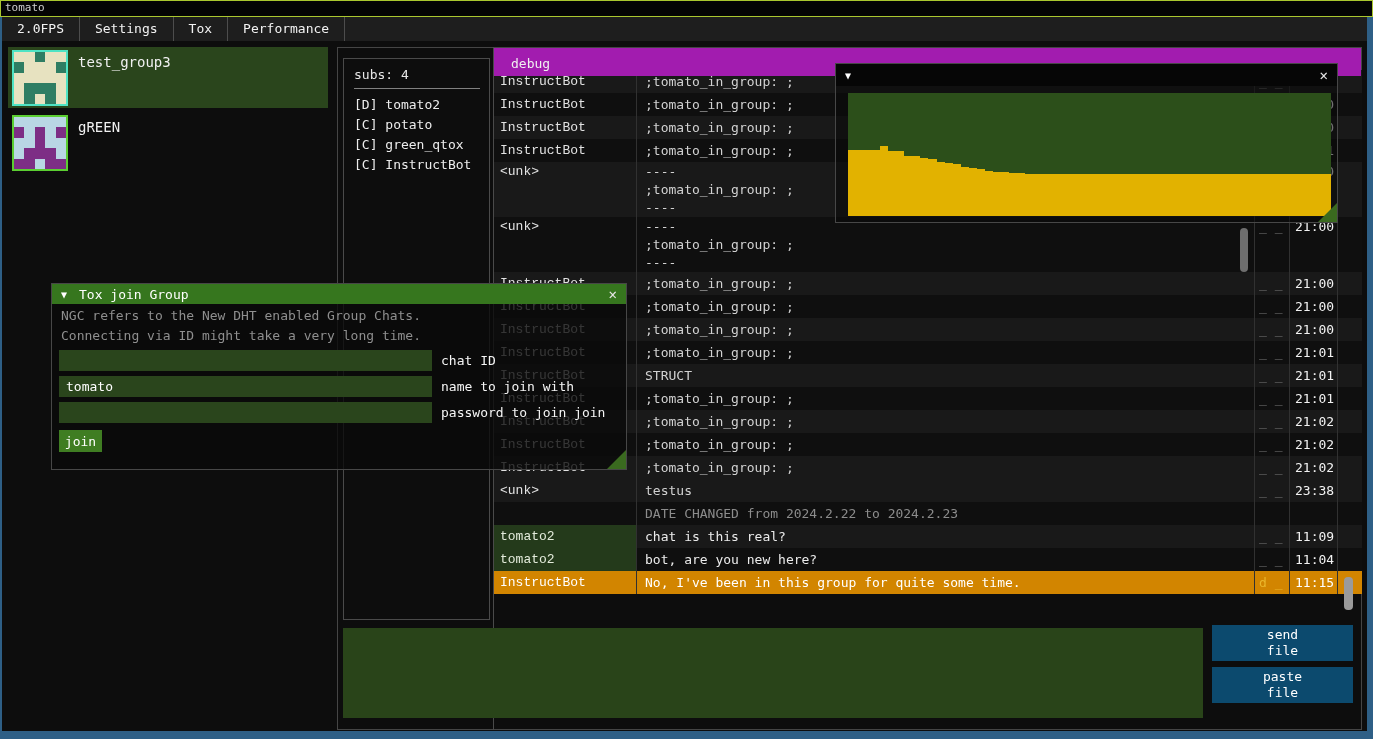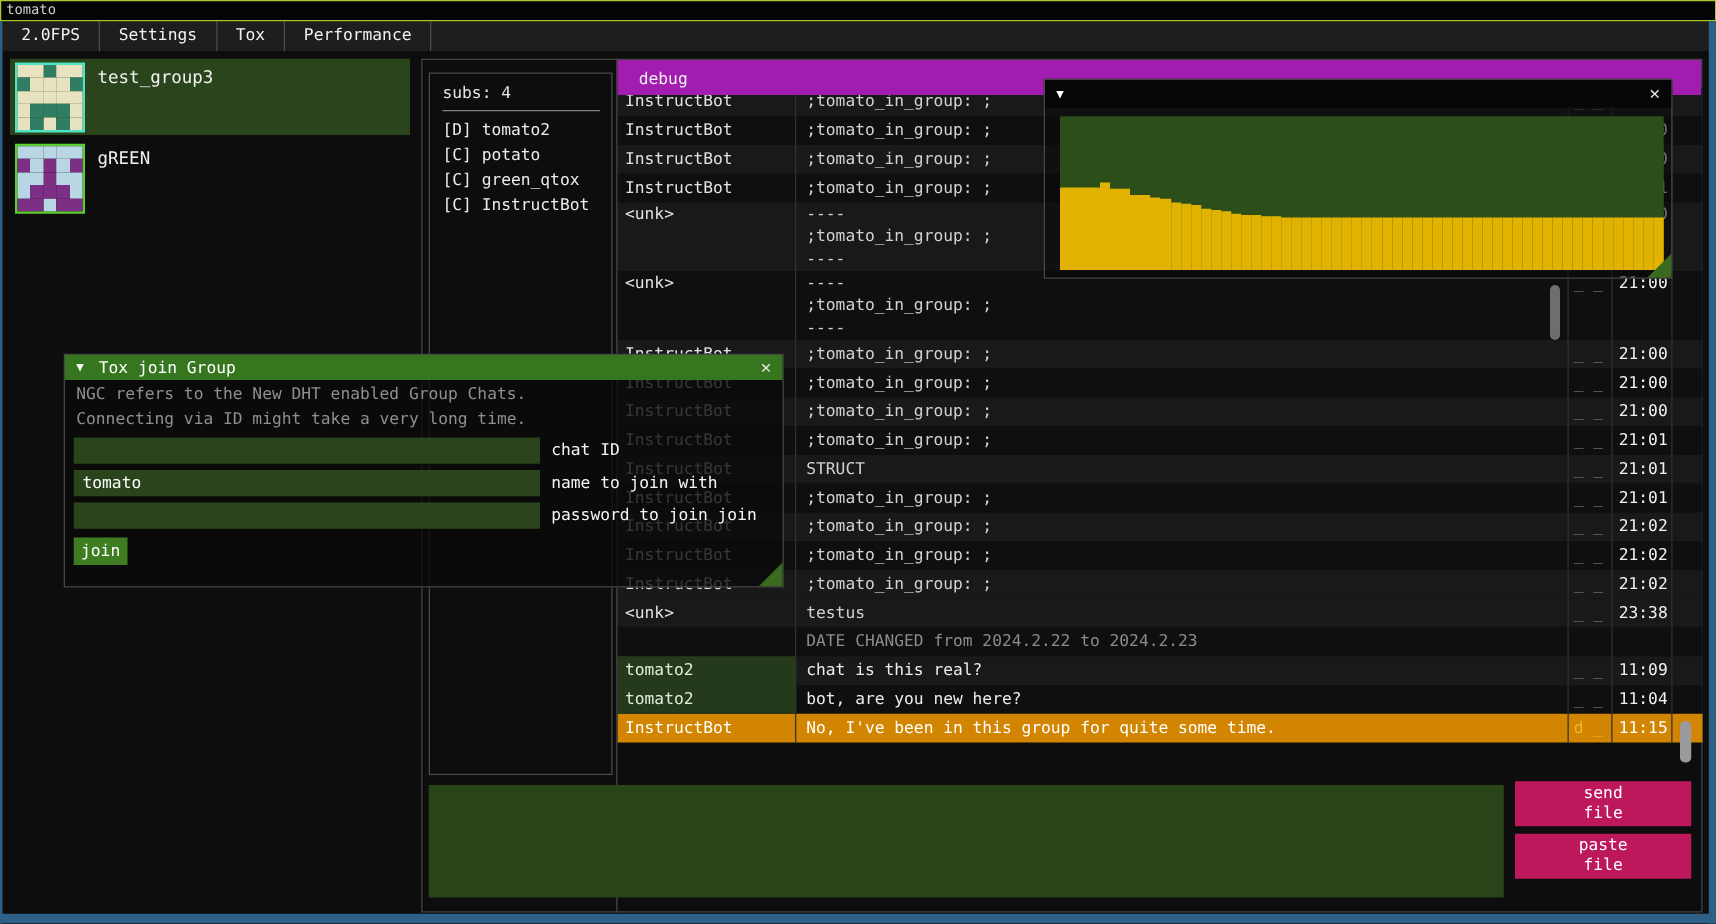--- a/index.html
+++ b/index.html
@@ -33,39 +33,39 @@
   .debug-bar{position:absolute;left:494px;top:48px;width:867px;height:28px;background:#a21caf;
              font-size:13px;padding:8px 0 0 17px;box-sizing:border-box;z-index:2;color:#f0f0f0;}
   
   .rows{position:absolute;left:494px;top:70px;width:868px;z-index:1;}
   .chat-row{display:flex;font-size:13px;}
   .chat-row.light{background:#191919;}
   .chat-row.dark{background:#0f0f0f;}
   .chat-row.h23{height:23px;line-height:23px;}
   .chat-row.h55{height:55px;line-height:18px;}
   .cell{box-sizing:border-box;border-right:1px solid #313131;overflow:hidden;white-space:pre-line;}
-  .cell.name{width:143px;padding-left:6px;color:#e2e2e2;}
+  .cell.name{width:143px;padding-left:6px;color:#e2e2e2;font-family:Liberation Mono, monospace;}
   .cell.msg{width:618px;padding-left:8px;color:#d2d2d2;}
   .cell.status{width:35px;padding-left:4px;color:#787878;}
   .cell.time{width:48px;padding-left:5px;color:#f2f2f2;}
   .chat-row.h55 .cell{padding-top:1px;}
   .chat-row.user .cell.name{background:#243a1b;color:#e4ecdc;}
   .chat-row.user .cell.msg{color:#ececec;}
   .chat-row.date .cell.msg{color:#8c8c8c;}
   .chat-row.highlight{background:#d28500;}
   .chat-row.highlight .cell.name,.chat-row.highlight .cell.msg,
   .chat-row.highlight .cell.time{color:#ffffff;}
   .chat-row.highlight .cell.status{color:#eab62a;}
   
   .scroll-thumb{position:absolute;background:#6e6e6e;border-radius:4px;z-index:15;}
   .thumb-inner{left:1240px;top:228px;width:8px;height:44px;}
   .thumb-outer{left:1344px;top:577px;width:9px;height:33px;background:#9a9a9a;}
   
   .compose-input{position:absolute;left:343px;top:628px;width:860px;height:90px;background:#294419;z-index:3;}
-  .file-btn{position:absolute;left:1212px;width:141px;height:36px;background:#be185d;color:#fff;
+  .file-btn{position:absolute;left:1212px;width:141px;height:36px;background:#0c4a6e;color:#fff;
             font-size:13px;white-space:pre-line;text-align:center;display:flex;align-items:center;
             justify-content:center;line-height:16px;z-index:3;}
   .send-btn{top:625px;} .paste-btn{top:667px;}
   
   .fwin{position:absolute;box-sizing:border-box;border:1px solid #474747;}
   .fwin-title{height:21px;display:flex;align-items:center;font-size:13px;padding:0 9px;color:#fff;}
   .fwin-title .tri{font-size:10px;margin-right:12px;}
   .fwin-title .xbtn{margin-left:auto;font-size:14px;color:#e8e8e8;}
   .hist-window{left:835px;top:63px;width:503px;height:160px;background:rgba(10,10,10,0.55);z-index:20;}
   .hist-window .fwin-title{background:#060606;height:22px;}

